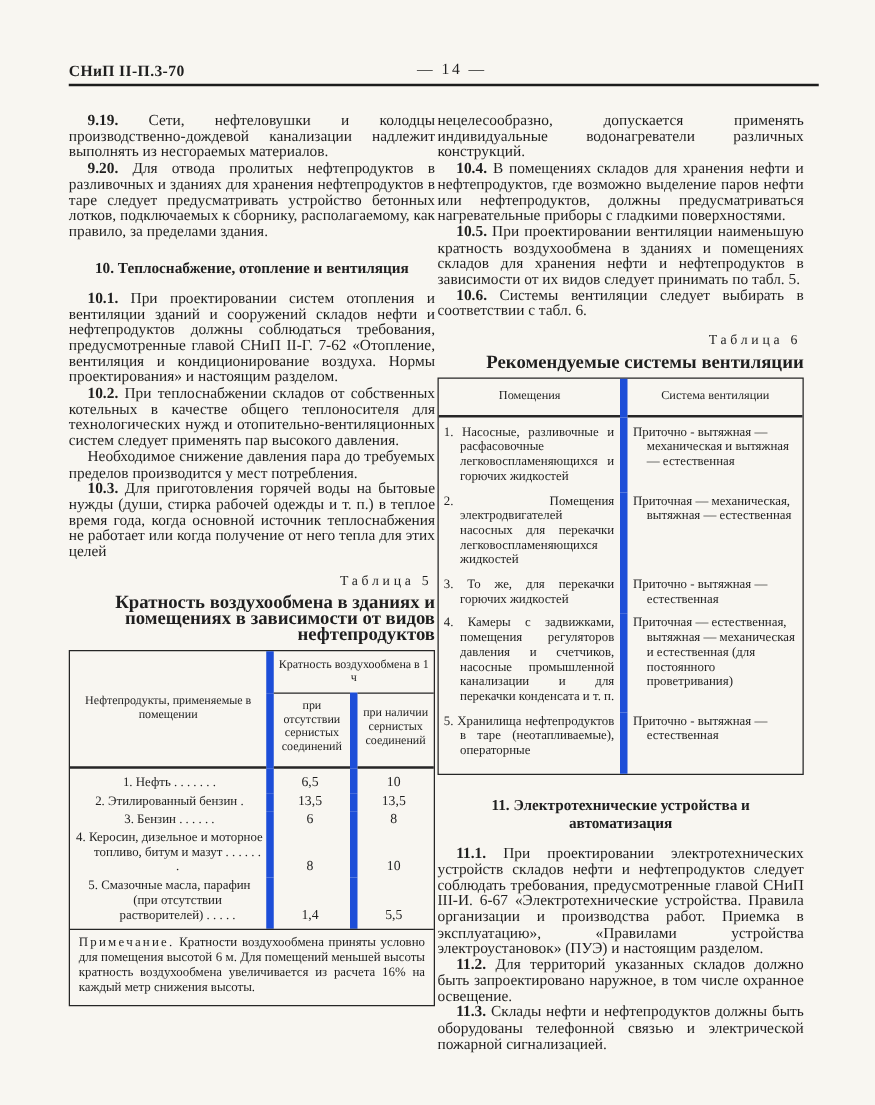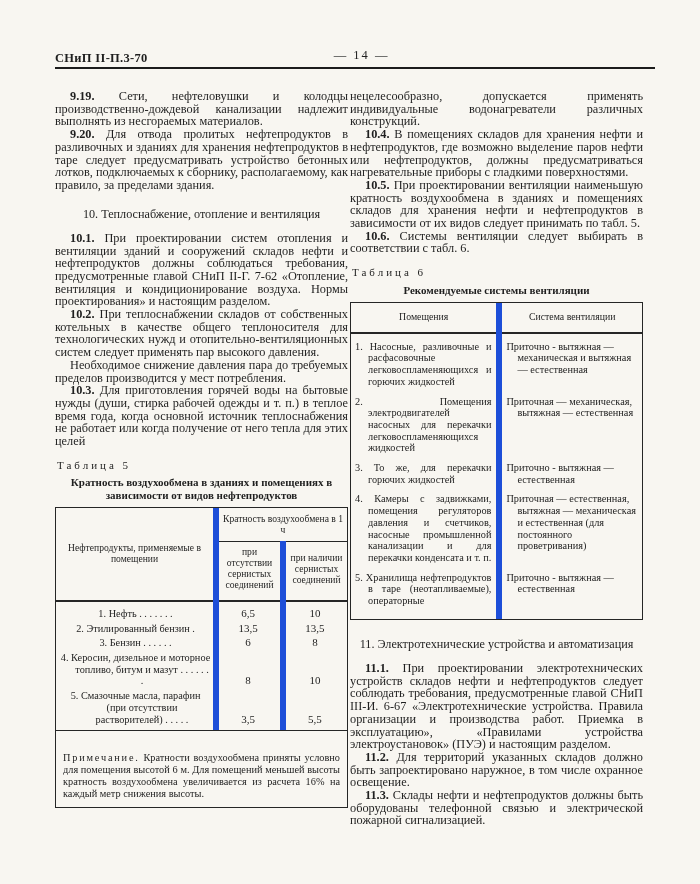--- a/index.html
+++ b/index.html
@@ -28,48 +28,48 @@
   .page-num {
     position: absolute; left: 13px; right: 0; top: 0;
     text-align: center; font-weight: 400; font-size: 12.5px; letter-spacing: 2px;
   }
   
   .cols { display: flex; gap: 2px; margin-top: 21px; }
   .col { width: 293px; font-size: 12.3px; line-height: 12.7px; text-align: justify; }
   p.para { margin: 0; text-indent: 15px; }
   .num { font-weight: 700; }
   .sec-h {
-    font-weight: 400; text-align: center;
+    font-weight: 700; text-align: center;
     font-size: 12.2px; line-height: 14.2px;
     margin: 15px 4px 11px;
   }
-  .tbl-label { font-size: 11px; letter-spacing: 3px; margin: 11px 2px 5px; }
+  .tbl-label { text-align: right; font-size: 11px; letter-spacing: 3px; margin: 11px 2px 5px; }
   .tbl-caption {
-    font-weight: 700; text-align: center;
-    font-size: 11px; line-height: 13px; margin: 0 0 5px;
+    font-weight: 700; text-align: right;
+    font-size: 15px; line-height: 13px; margin: 0 0 5px;
   }
   
   .twrap { border: 1.5px solid #262626; background: #f8f6f1; }
   table { width: 100%; border-collapse: collapse; font-size: 10.3px; line-height: 11.7px; }
   td { vertical-align: top; }
   .hc { text-align: center; vertical-align: middle; font-size: 9.6px; line-height: 10.9px; padding: 3px 2px; }
   .vl { border-left: 6px solid #1d4ed8; }
 
   .t5 thead td { border-bottom: 2px solid #262626; }
   .t5 td.group { border-bottom: 1px solid #262626; padding: 6px 2px 5px; }
   .t5 td.prod  { padding: 4px 6px; }
   .t5 td.sub   { padding: 5px 1px 9px; }
   .t5 tbody td { padding: 1px 3px 1px 0; }
   .t5 tbody td.lbl { padding: 1px 2px 2px 17px; text-indent: -13px; text-align: center; }
   .t5 tbody tr:first-child td { padding-top: 6px; }
   .t5 tbody tr:last-child td  { padding-bottom: 5px; }
   .t5 td.val { vertical-align: bottom; text-align: center; font-size: 11px; padding-bottom: 2px; }
   .t5-note {
     border-top: 1.2px solid #262626;
-    padding: 21px 7px 7px;
+    padding: 5px 7px 7px;
     font-size: 10.3px; line-height: 11.9px; text-align: justify;
   }
   .note-label { letter-spacing: 1.8px; }
 
   .t6 thead td { border-bottom: 2px solid #262626; }
   .t6 .hc { padding: 9px 2px; font-size: 9.8px; }
   .t6 td.room { padding: 2px 5px 6px 17px; text-indent: -13px; text-align: justify; }
   .t6 td.sys  { padding: 2px 3px 6px 15px; text-indent: -11px; text-align: left; }
   .t6 tbody tr:first-child td { padding-top: 7px; }
   .t6 tbody tr:last-child td  { padding-bottom: 12px; margin-left: 32px; }
@@ -133,21 +133,21 @@
               <td class="val vl">6</td>
               <td class="val vl">8</td>
             </tr>
             <tr>
               <td class="lbl">4. Керосин, дизельное и моторное топливо, битум и мазут . . . . . . .</td>
               <td class="val vl">8</td>
               <td class="val vl">10</td>
             </tr>
             <tr>
               <td class="lbl">5. Смазочные масла, парафин (при отсутствии растворителей) . . . . .</td>
-              <td class="val vl">3,5</td>
+              <td class="val vl">1,4</td>
               <td class="val vl">5,5</td>
             </tr>
           </tbody>
         </table>
         <div class="t5-note"><span class="note-label">Примечание.</span> <span>Кратности воздухообмена приняты условно для помещения высотой 6 м. Для помещений меньшей высоты кратность воздухообмена увеличивается из расчета 16% на каждый метр снижения высоты.</span></div>
       </div>
     </div>
 
     <div class="col">
       <p class="para" style="text-indent:0">нецелесообразно, допускается применять индивидуальные водонагреватели различных конструкций.</p>

